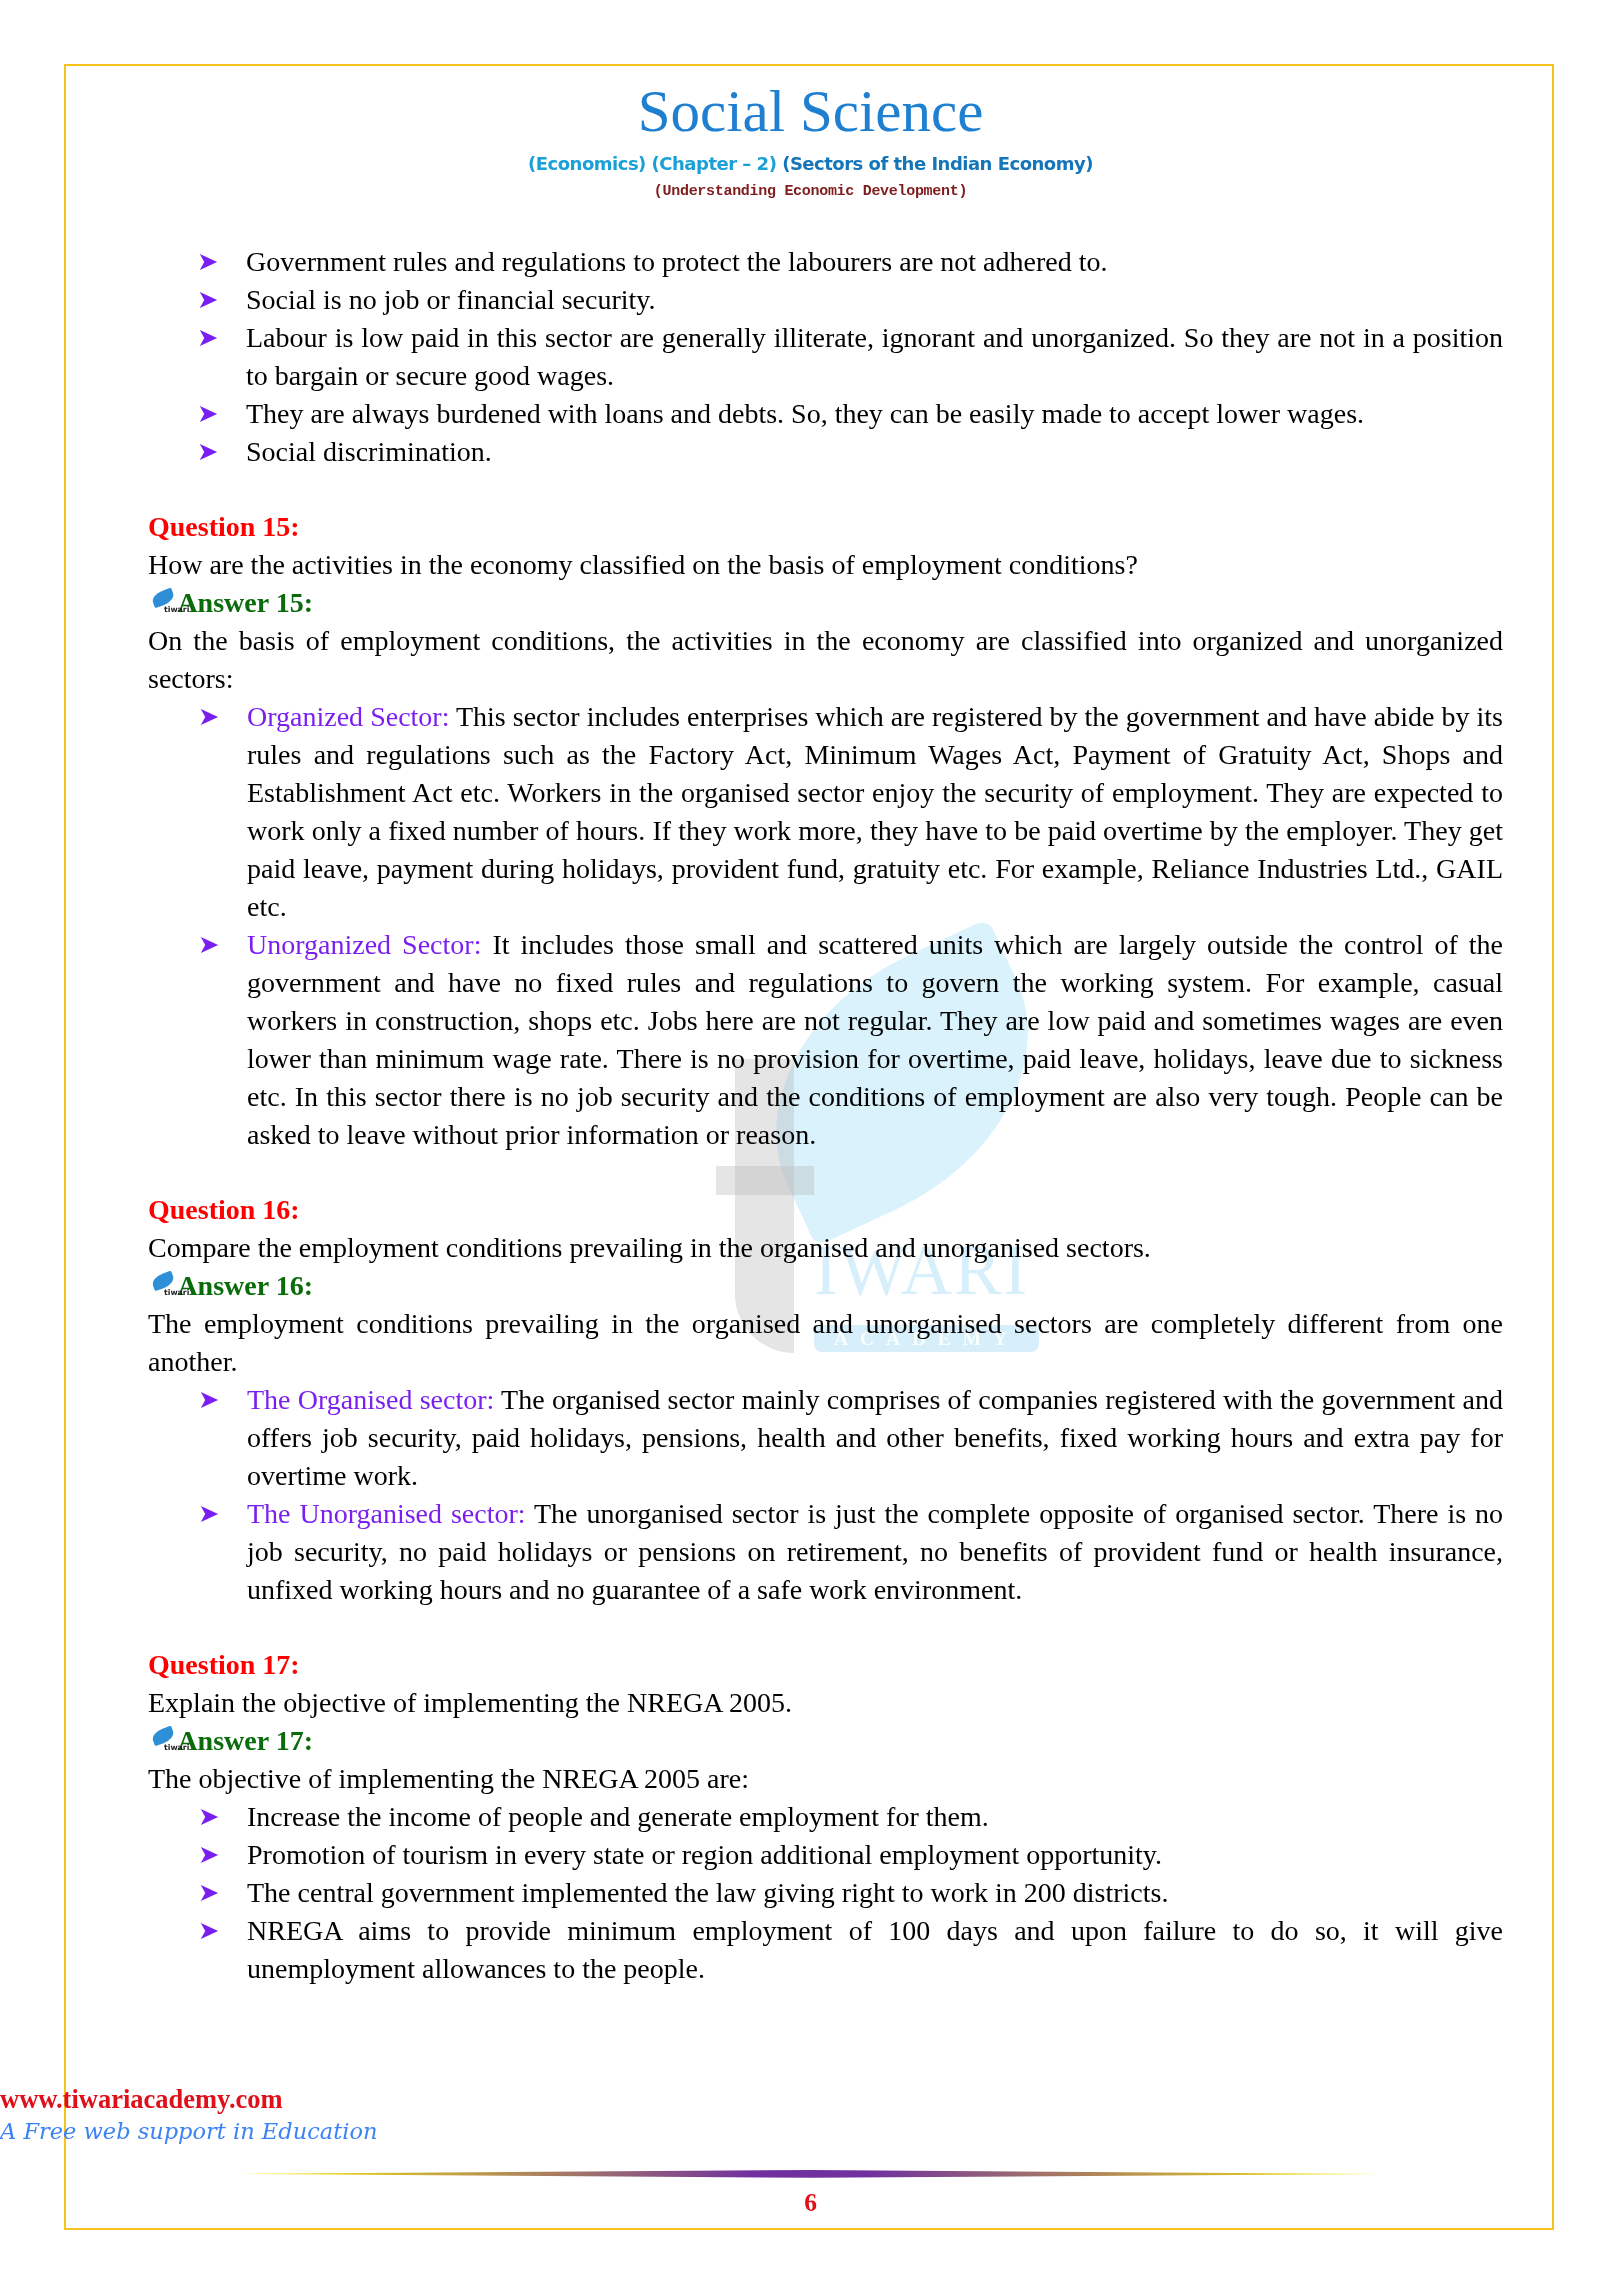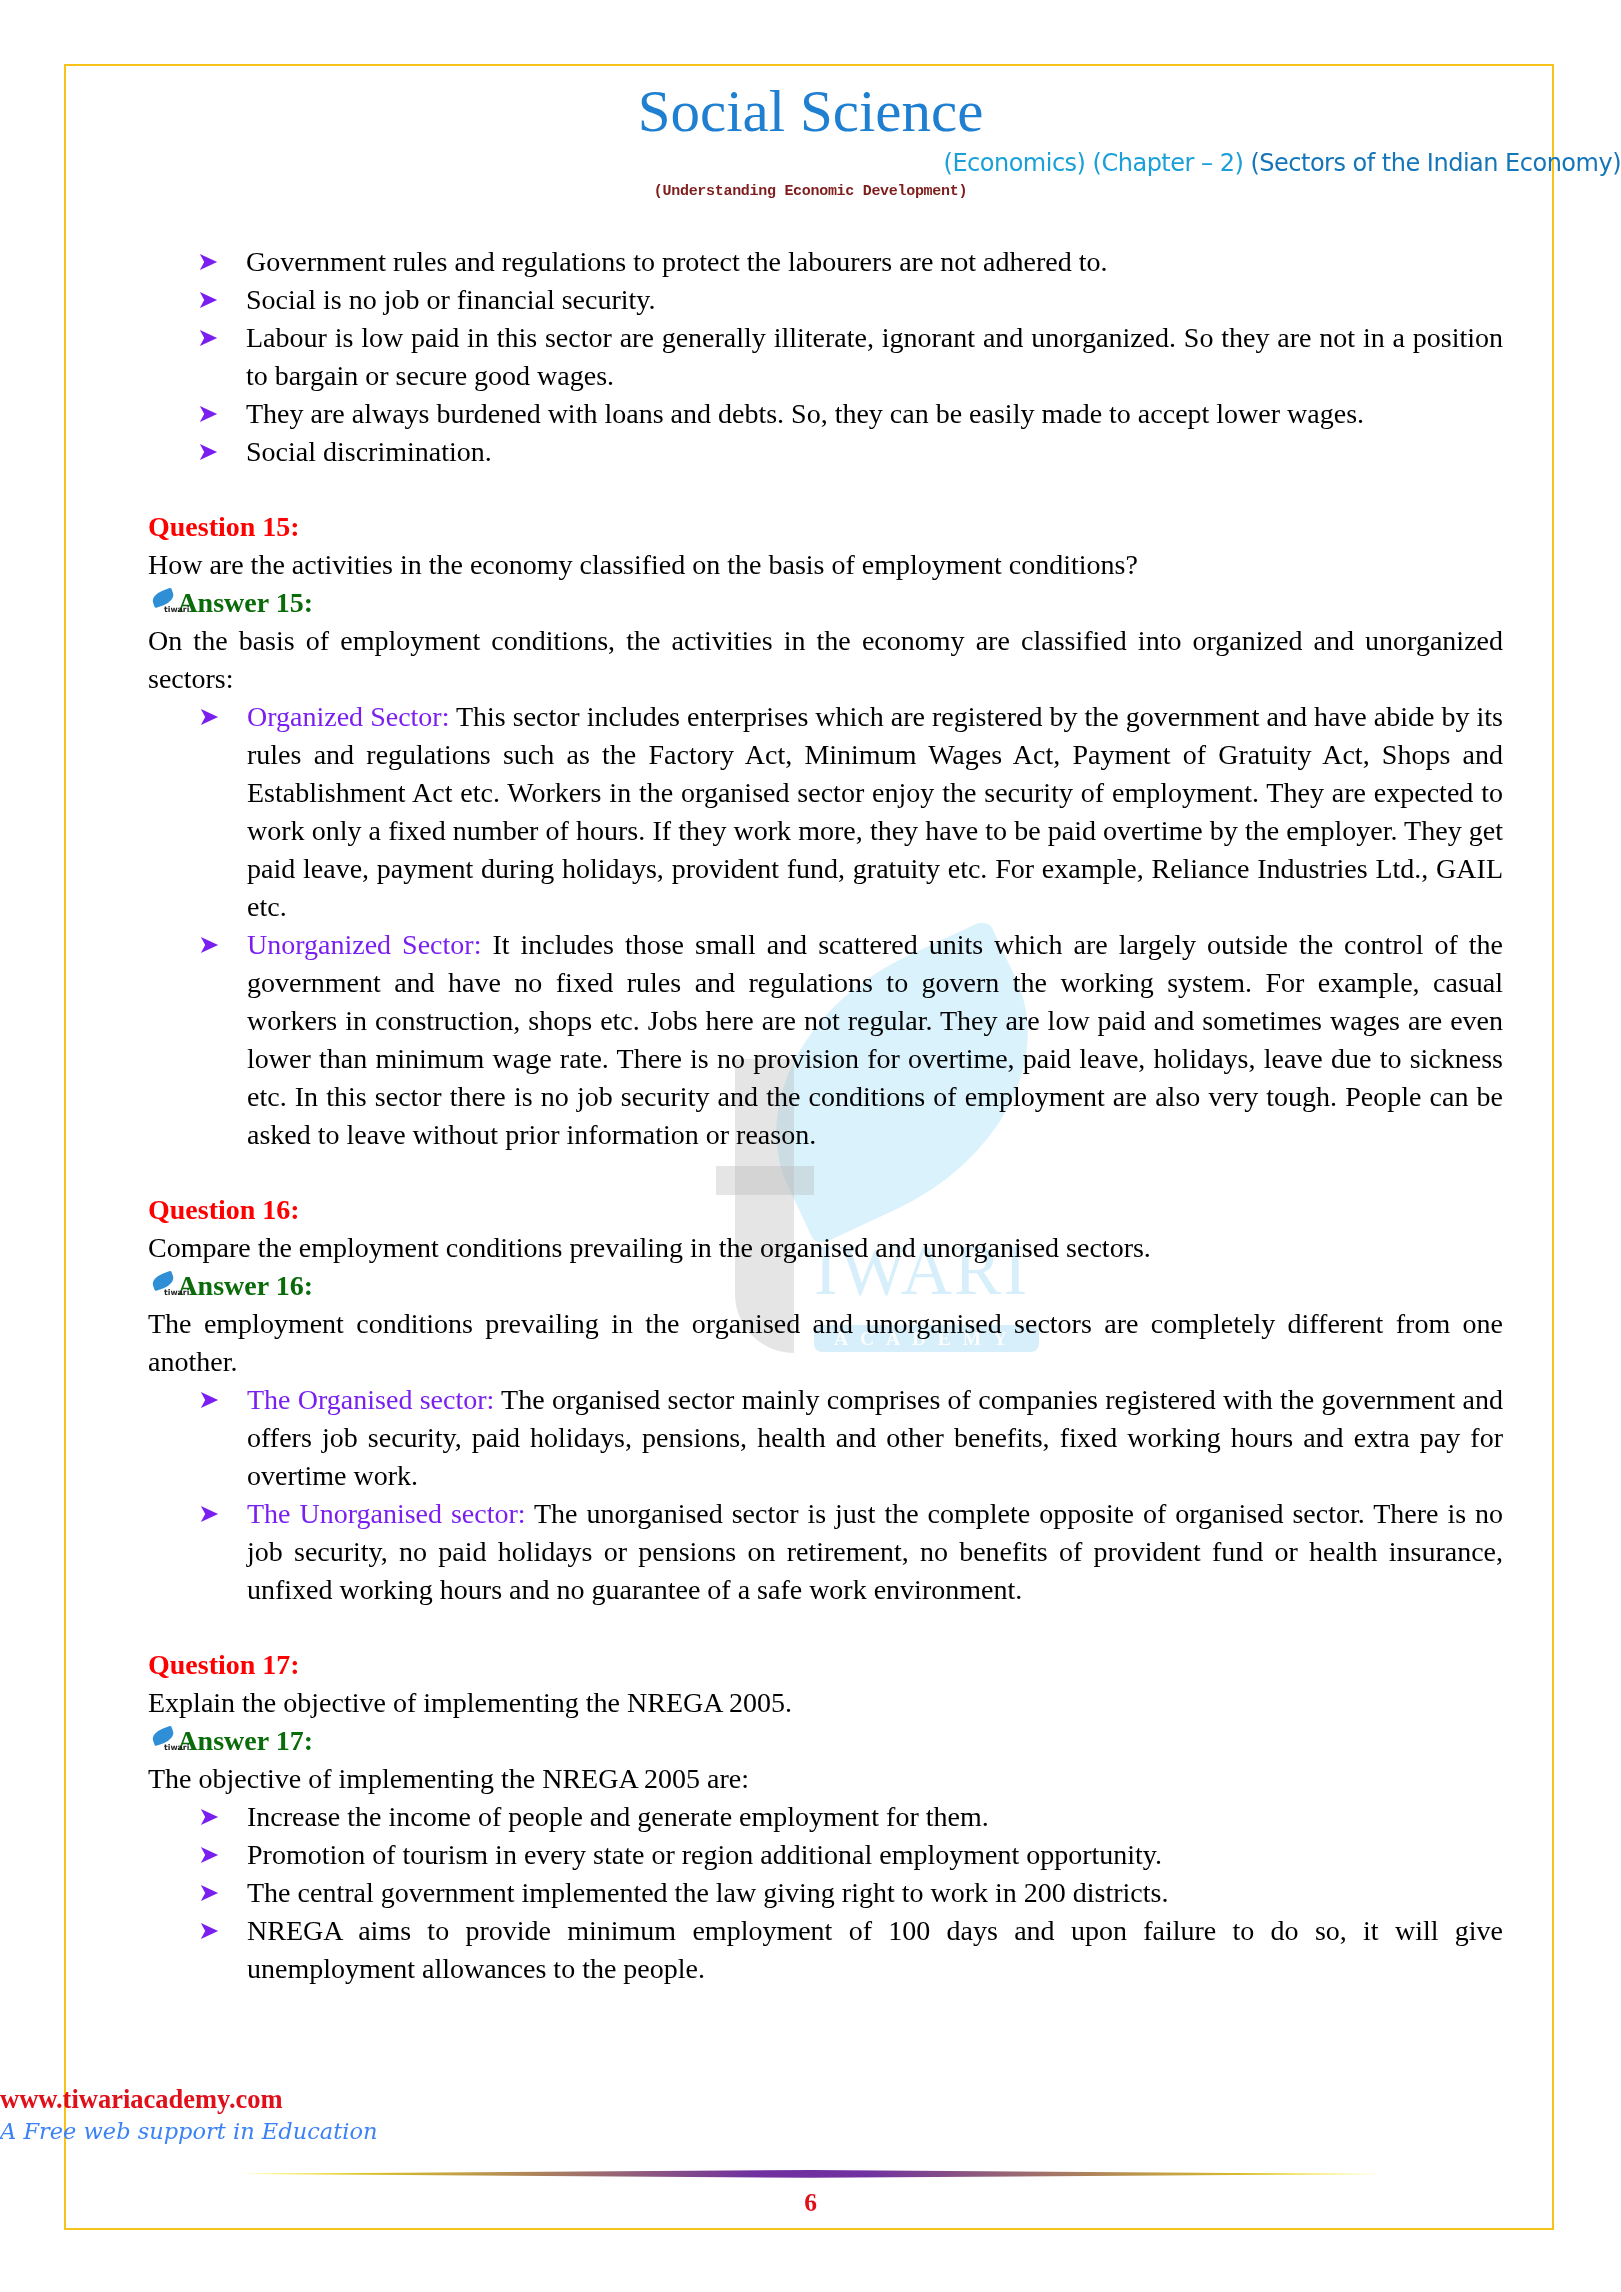--- a/index.html
+++ b/index.html
@@ -11,22 +11,22 @@
   .header { position: absolute; left: 0; top: 76px; width: 1621px; text-align: center; }
   .title {
     font-family: "Liberation Serif", serif; font-weight: normal; font-size: 59px;
     color: #1f7fd0; line-height: 71px;
   }
   .site {
     font-family: "Liberation Serif", serif; font-weight: bold; font-size: 20.6px;
     color: #1e6b1e; line-height: 27.4px;
   }
   .chapter {
-    font-family: "DejaVu Sans", sans-serif; font-weight: normal; font-size: 24px;
-    color: #1aa0d8; line-height: 33px; letter-spacing: -0.5px; text-align: right;
+    font-family: "DejaVu Sans", sans-serif; font-weight: bold; font-size: 18px;
+    color: #1aa0d8; line-height: 33px; letter-spacing: -0.5px;
   }
   .chapter .dark { color: #1476b8; }
   .subtitle {
     font-family: Liberation Mono, monospace; font-weight: bold; font-size: 15px;
     color: #7f1d1d; line-height: 23.5px; letter-spacing: -0.3px;
   }
   .content {
     position: absolute; left: 148px; top: 243px; width: 1355px;
     font-family: "Liberation Serif", serif; font-size: 28px; line-height: 38px; color: #000;
   }

